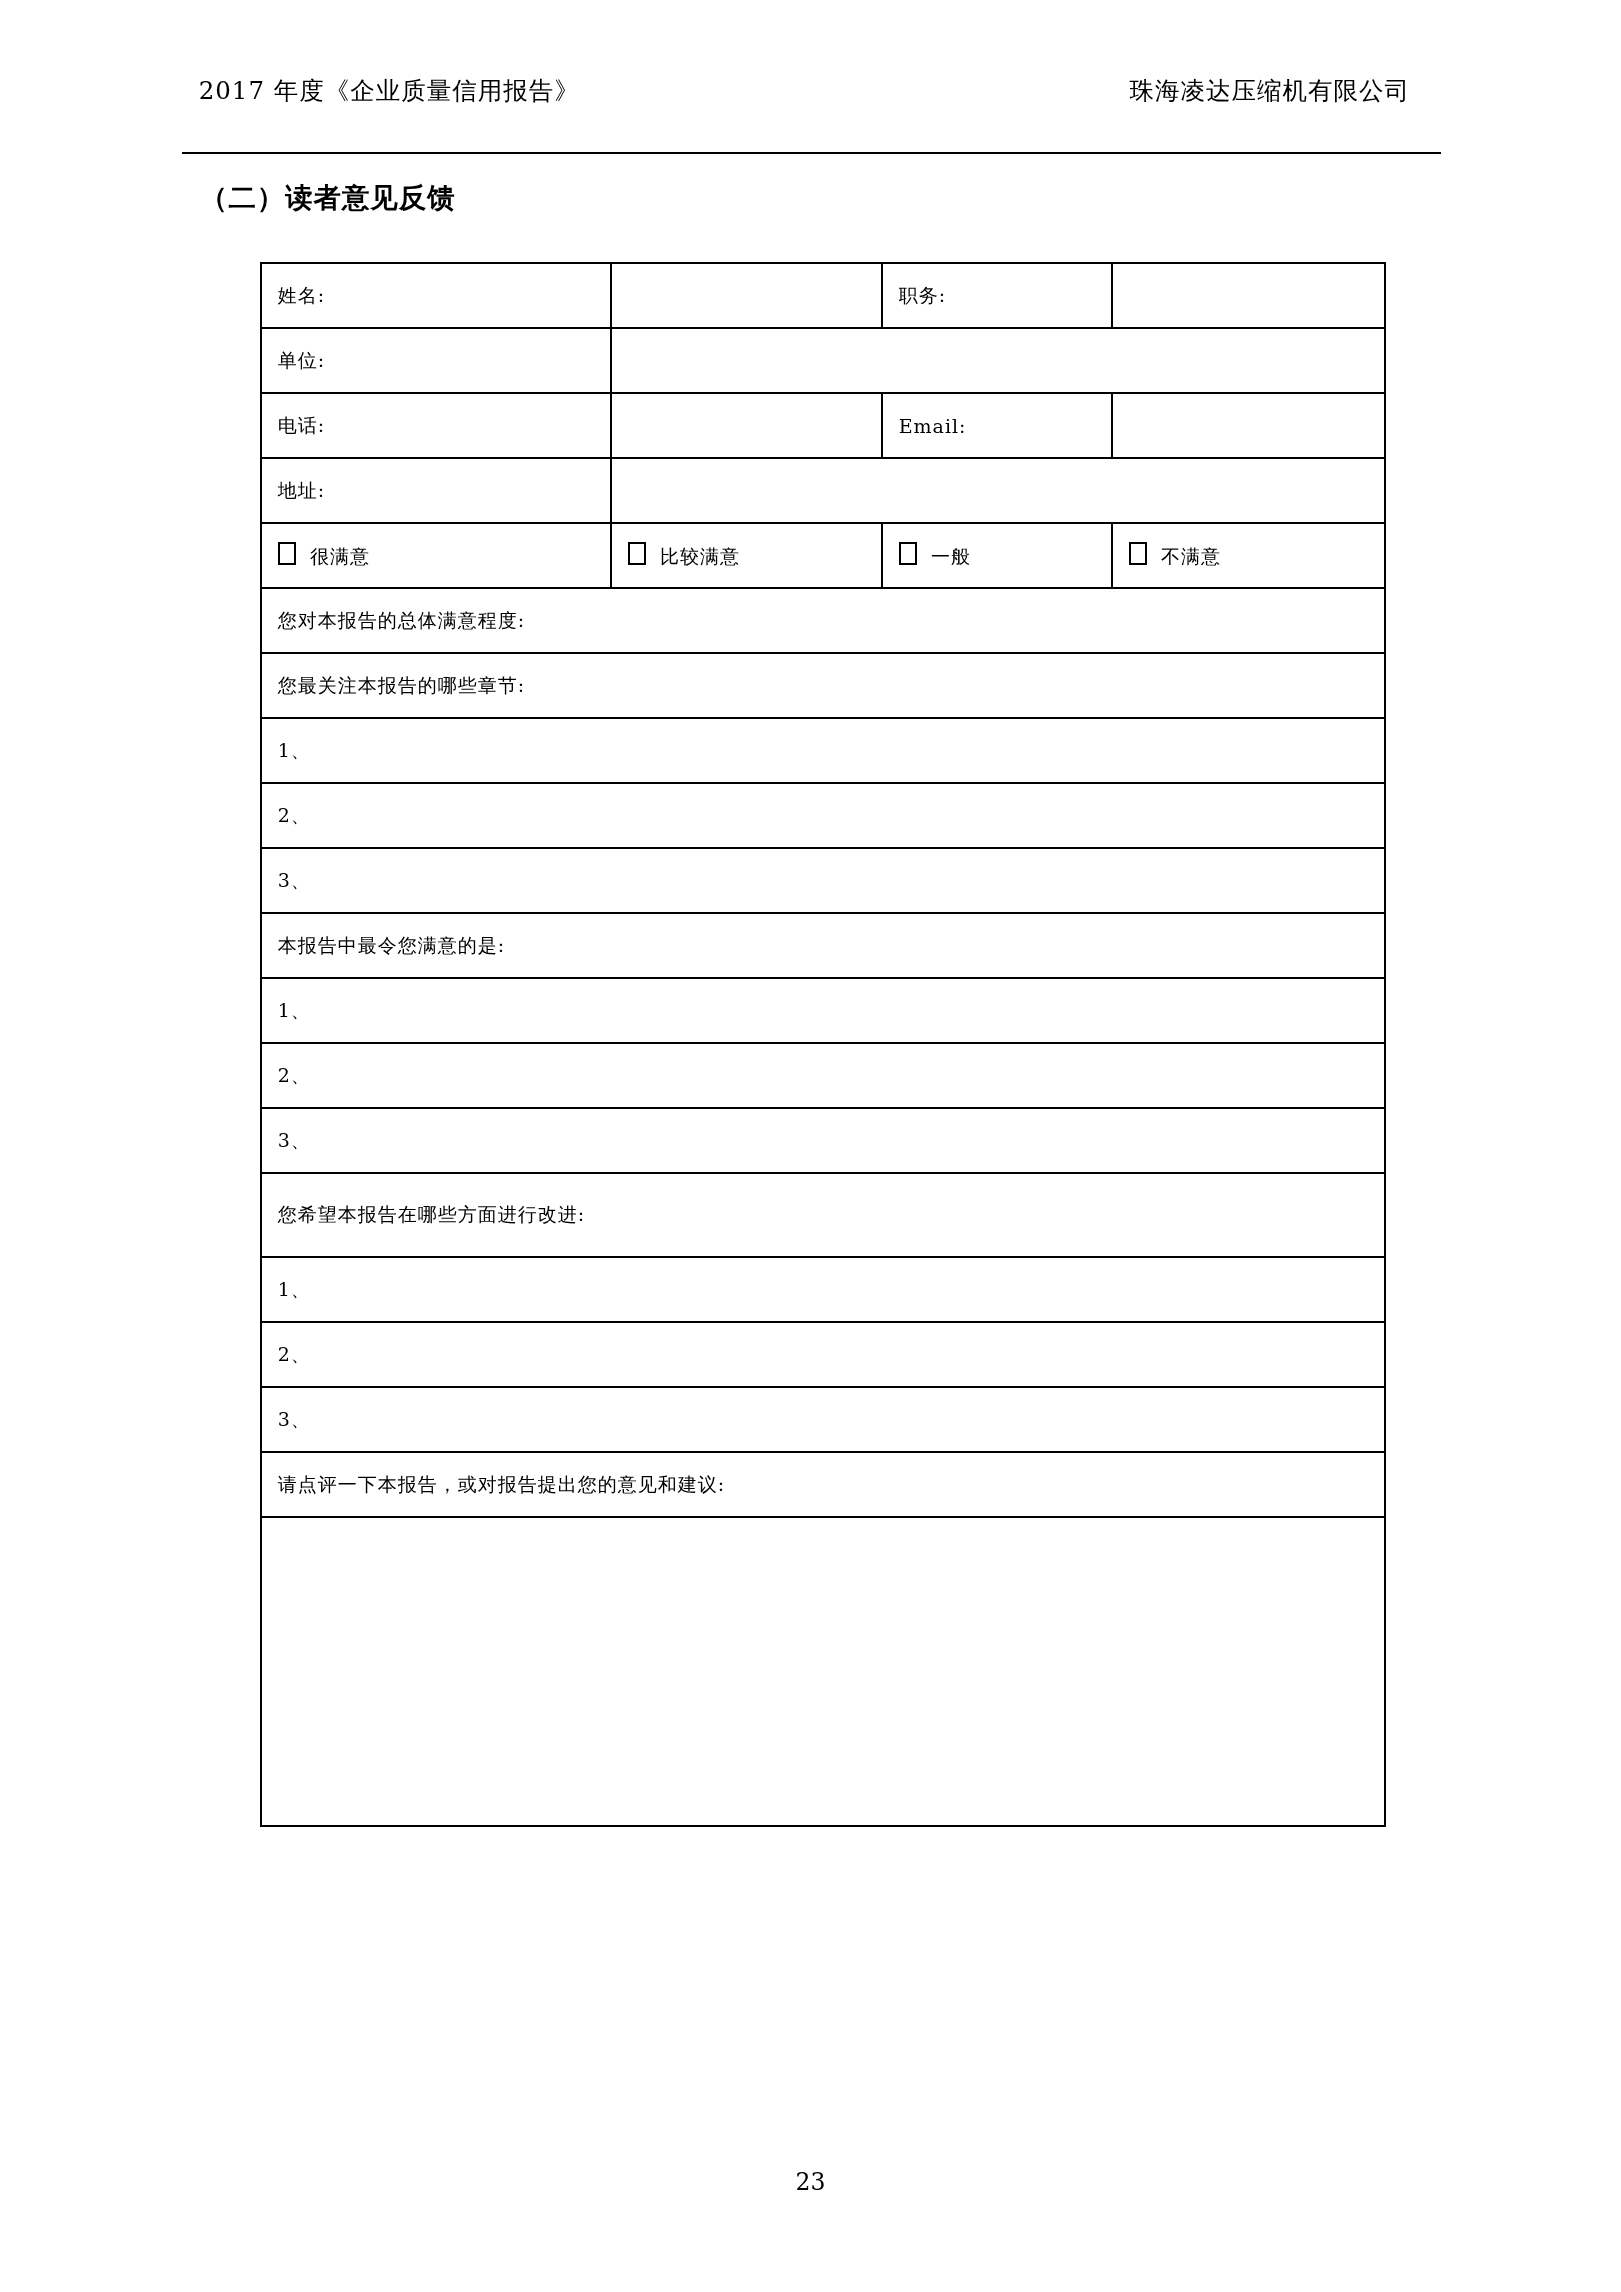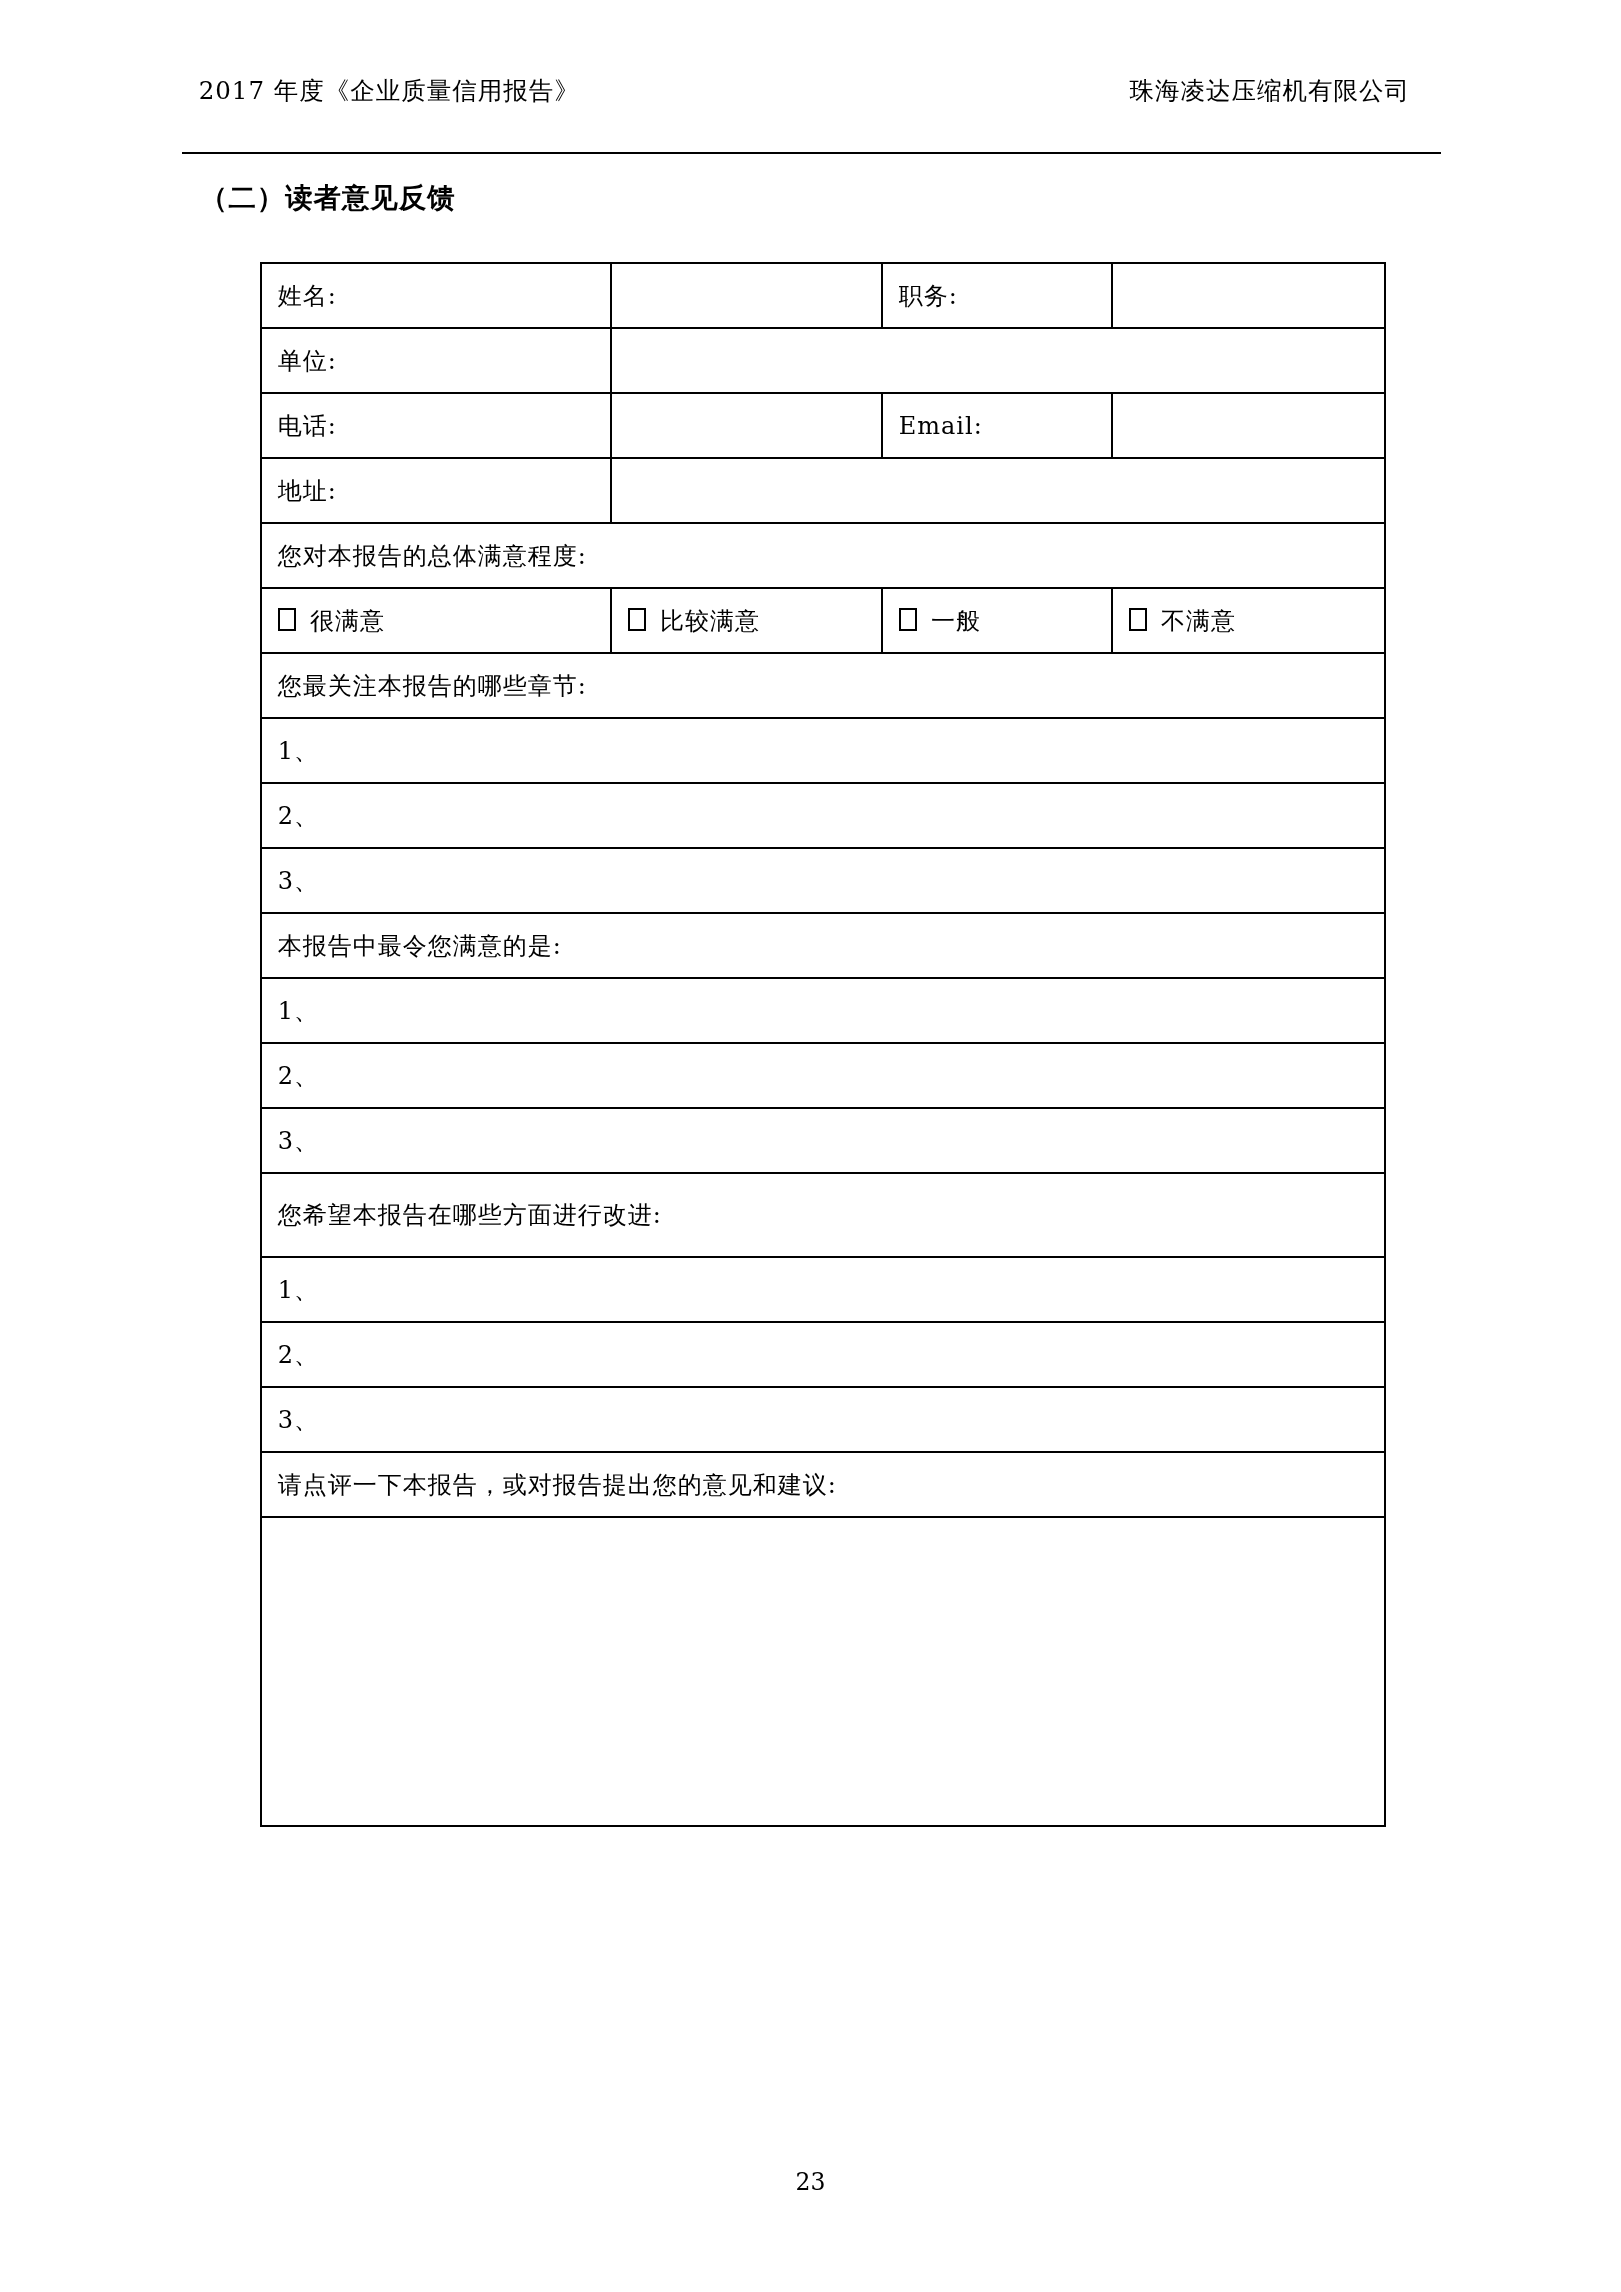--- a/index.html
+++ b/index.html
@@ -54,21 +54,21 @@
     border-collapse: collapse;
     table-layout: fixed;
   }
   table.form td {
     border: 2px solid #000;
     border-top-width: 2.9px;
     border-bottom-width: 2.9px;
     box-sizing: border-box;
     height: 65px;
     padding: 0 5.9px 0 15.7px;
-    font-size: 24px;
+    font-size: 19px;
     vertical-align: middle;
     letter-spacing: 1px;
     overflow: hidden;
     margin-left: 8px;
   }
   table.form tr.r-tall td { height: 84px; }
   table.form td.big { height: 309px; vertical-align: top; }
   
   .cb {
     display: inline-block;
@@ -130,36 +130,36 @@
       <td>Email:</td>
       <td></td>
     </tr>
 
     <tr>
       <td>地址:</td>
       <td colspan="3"></td>
     </tr>
 
     <tr>
+      <td>
+        <span class="cb"></span><span>很满意</span>
+      </td>
+      <td>
+        <span class="cb"></span><span>比较满意</span>
+      </td>
+      <td>
+        <span class="cb"></span><span>一般</span>
+      </td>
+      <td>
+        <span class="cb"></span><span>不满意</span>
+      </td>
+    </tr>
+
+    <tr>
       <td colspan="4">您对本报告的总体满意程度:</td>
-    </tr>
-
-    <tr>
-      <td>
-        <span class="cb"></span><span>很满意</span>
-      </td>
-      <td>
-        <span class="cb"></span><span>比较满意</span>
-      </td>
-      <td>
-        <span class="cb"></span><span>一般</span>
-      </td>
-      <td>
-        <span class="cb"></span><span>不满意</span>
-      </td>
     </tr>
 
     <tr>
       <td colspan="4">您最关注本报告的哪些章节:</td>
     </tr>
     <tr>
       <td colspan="4">1、</td>
     </tr>
     <tr>
       <td colspan="4">2、</td>

